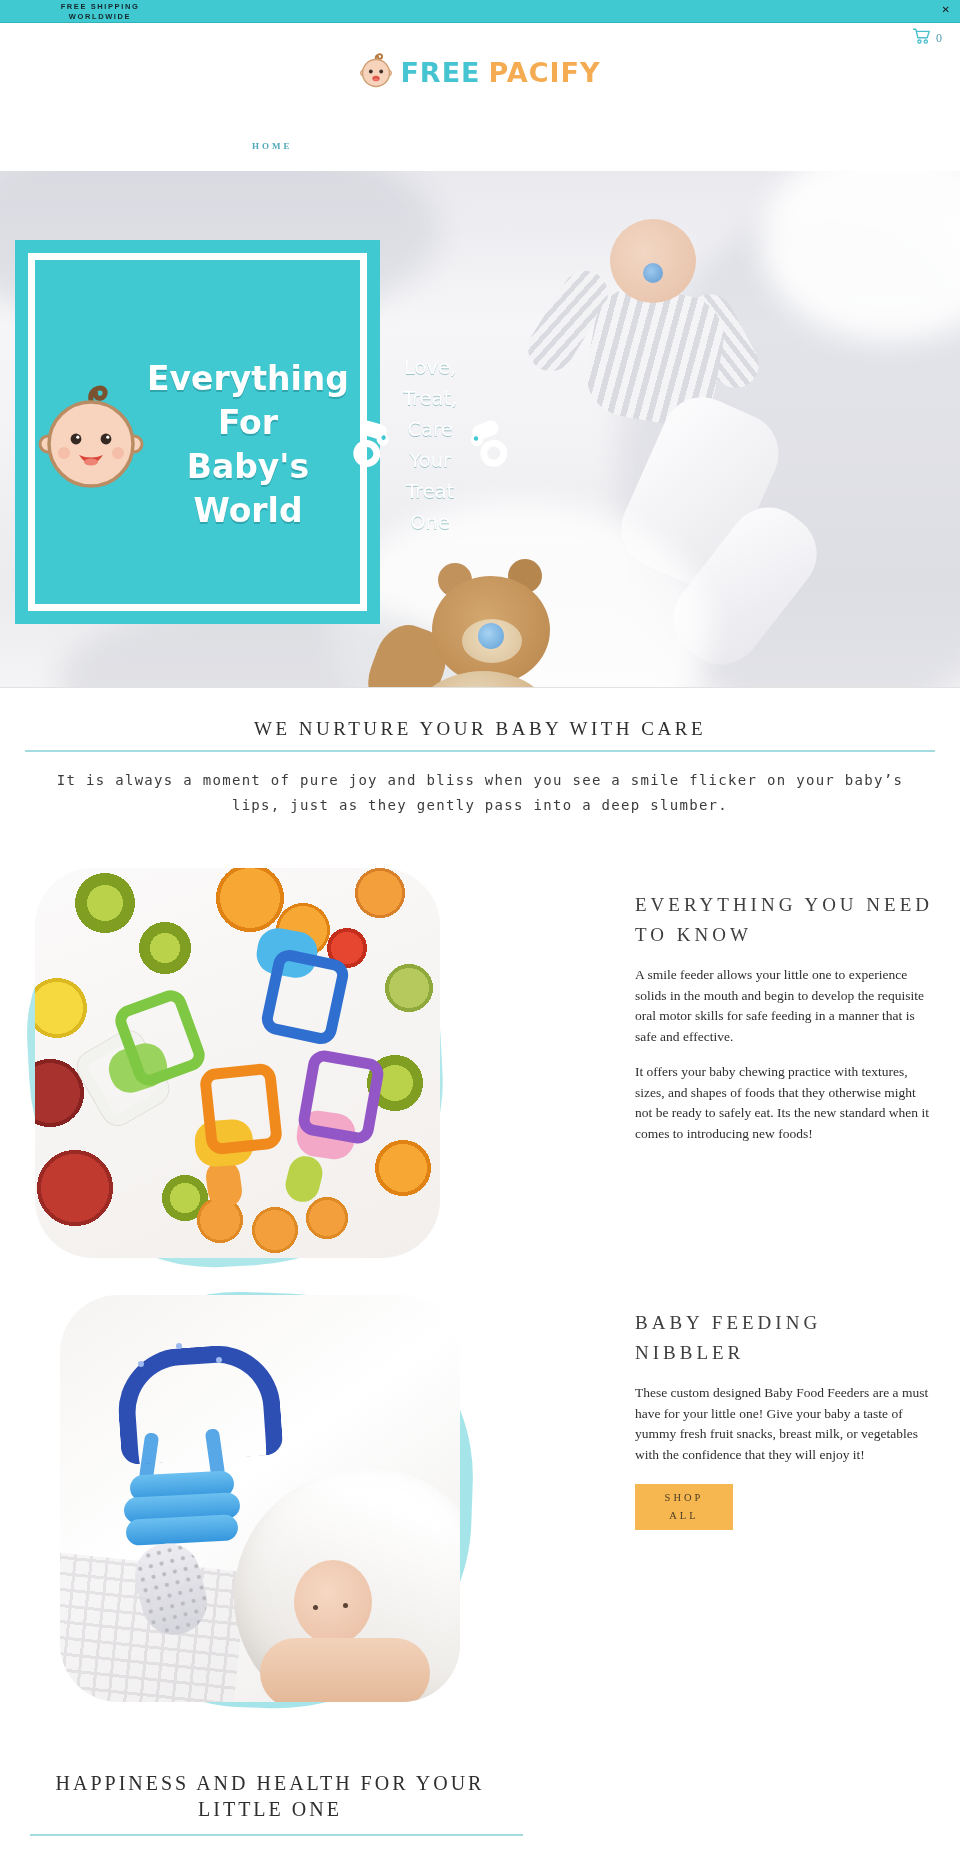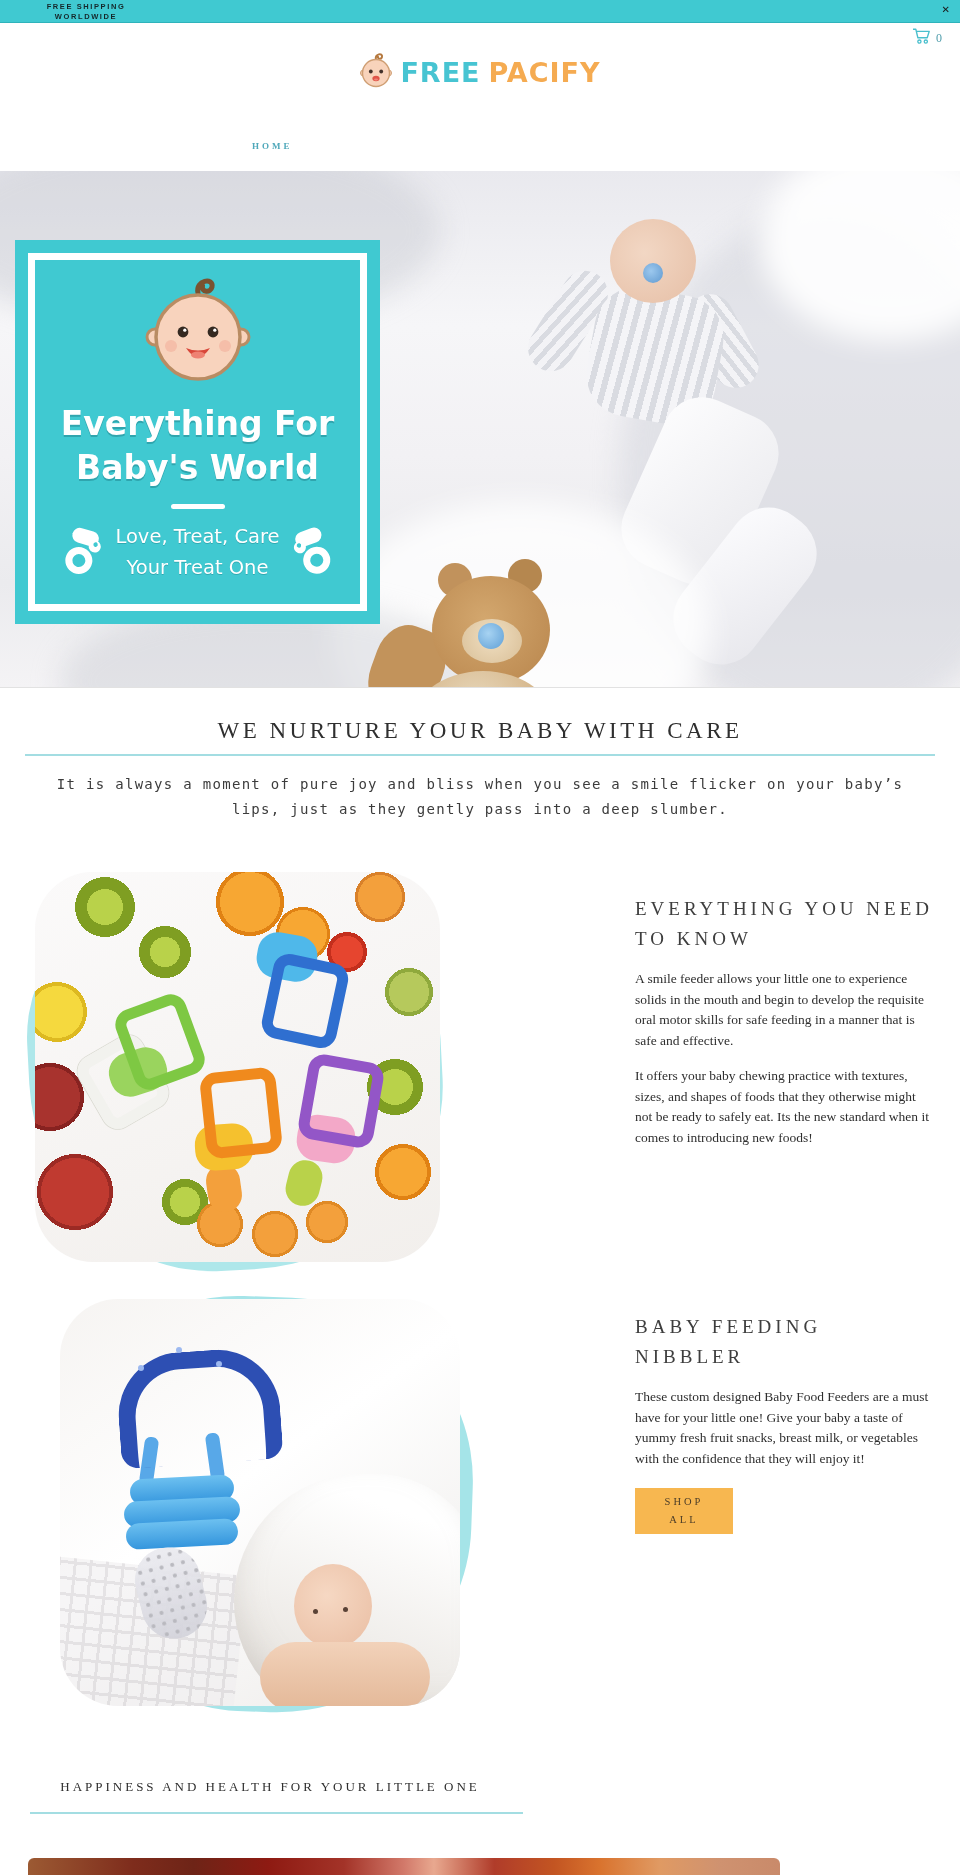--- a/index.html
+++ b/index.html
@@ -2,21 +2,21 @@
 <html><head>
 <meta charset="utf-8">
 <style>
   html,body{margin:0;padding:0;background:#ffffff;}
   body{width:960px;height:1875px;overflow:hidden;position:relative;
        font-family:"Liberation Serif",serif;-webkit-font-smoothing:antialiased;}
   .abs{position:absolute;}
 
   
   .topbar{position:relative;height:22px;background:#40c9d1;border-bottom:1px solid #2fb3bb;}
-  .topbar-msg{position:absolute;left:32px;top:2px;width:108px;text-align:center;
+  .topbar-msg{position:absolute;left:46px;top:2px;width:108px;text-align:center;
     font-family:"Liberation Sans",sans-serif;font-weight:bold;font-size:7.5px;
     letter-spacing:1.6px;line-height:9.5px;color:#15272a;}
   .topbar-close{position:absolute;right:10px;top:3px;font-family:"DejaVu Sans",sans-serif;
     font-size:10px;font-weight:bold;color:#1a1a1a;cursor:pointer;line-height:14px;}
 
   
   .header{position:relative;height:148px;background:#ffffff;}
   .cart{position:absolute;right:18px;top:4px;display:flex;align-items:flex-start;gap:4px;cursor:pointer;}
   .cart-count{font-size:12px;color:#4f9dab;margin-top:4px;}
   .brand{position:absolute;left:0;right:0;top:28px;display:flex;justify-content:center;
@@ -63,35 +63,35 @@
     background:radial-gradient(circle at 40% 40%,#a7d3f2,#5f9fd6);}
   .teddy-body{left:408px;top:500px;width:150px;height:120px;border-radius:50%;
     background:radial-gradient(circle at 45% 30%,#e8d9bd,#c79a62);}
   .teddy-arm{left:372px;top:455px;width:70px;height:90px;border-radius:40%;transform:rotate(20deg);
     background:#c2935b;}
 
   
   .banner{position:absolute;left:15px;top:69px;width:365px;height:384px;background:#40c9d1;
     padding:13px;box-sizing:border-box;}
   .banner-inner{border:7px solid #ffffff;background:#40c9d1;width:100%;height:100%;
-    box-sizing:border-box;display:flex;flex-direction:column;align-items:center;padding-top:14px;}
+    box-sizing:border-box;display:flex;align-items:center;padding-top:14px;}
   .banner-title{margin-top:12px;text-align:center;color:#ffffff;
     font-family:"DejaVu Sans",sans-serif;font-weight:bold;font-size:33px;line-height:44px;
     text-shadow:0 2px 0 rgba(26,122,130,.45);}
   .banner-divider{margin-top:14px;width:54px;height:5px;border-radius:3px;background:#ffffff;}
   .banner-sub-row{margin-top:12px;display:flex;align-items:center;gap:8px;}
   .banner-sub{text-align:center;color:#ffffff;font-family:"DejaVu Sans",sans-serif;
     font-size:19.5px;font-weight:500;line-height:31px;text-shadow:0 1px 0 rgba(26,122,130,.4);}
   .paci-l{transform:rotate(-22deg);}
   .paci-r{transform:scaleX(-1) rotate(-18deg);}
 
   
   .content{width:910px;margin:0 auto;position:relative;}
   .intro{padding-top:30px;}
-  .intro-heading{text-align:center;font-size:23px;letter-spacing:3.5px;color:#2f2f2f;font-weight:500;}
+  .intro-heading{text-align:center;font-size:19px;letter-spacing:3.5px;color:#2f2f2f;font-weight:500;}
   .intro-rule{margin:10px auto 0;width:910px;border-top:2px solid #a3dde2;}
   .intro-body{margin:16px auto 0;width:886px;text-align:center;
     font-family:"DejaVu Sans Mono","Liberation Mono",monospace;
     font-size:14px;letter-spacing:1.3px;line-height:25px;color:#3c3c3c;}
 
   
   .row{display:flex;}
   .row1{margin-top:50px;}
   .row2{margin-top:37px;}
   .img-block{position:relative;flex:none;}
@@ -164,21 +164,21 @@
   .tc2{padding-top:13px;}
   .sec-heading{font-size:19px;letter-spacing:4px;color:#3e3e3e;line-height:30px;font-weight:500;}
   .sec-para{margin-top:15px;font-size:13.5px;line-height:20.5px;color:#2e2e2e;}
   .shop-btn{margin-top:19px;width:97px;height:46px;background:#f7b750;border:none;cursor:pointer;
     display:flex;align-items:center;justify-content:center;text-align:center;
     font-family:"Liberation Serif",serif;font-size:10.5px;letter-spacing:3px;color:#4c3d28;
     line-height:18px;padding:0 14px;box-sizing:content-box;white-space:pre-wrap;width:70px;}
 
   
   .footer-block{margin-top:68px;}
-  .footer-heading{width:490px;text-align:center;font-size:13px;letter-spacing:3px;
+  .footer-heading{width:490px;text-align:center;font-size:20px;letter-spacing:3px;
     color:#2f2f2f;line-height:26px;font-weight:500;}
   .footer-rule{margin-top:12px;margin-left:5px;width:493px;border-top:2px solid #a3dde2;}
   .bottom-strip{margin-top:44px;margin-left:3px;width:752px;height:60px;border-radius:6px 6px 0 0;
     background:linear-gradient(90deg,#9c5a33 0%,#7e2c1c 14%,#6e2417 22%,#8e1a12 32%,#a33328 42%,
       #d2796a 50%,#e8a88f 54%,#b03c2a 62%,#c35522 70%,#d9732e 76%,#e09a63 84%,#cf9270 92%,#c98a6a 100%);}
 </style>
 </head>
 <body>
 
 <div>

